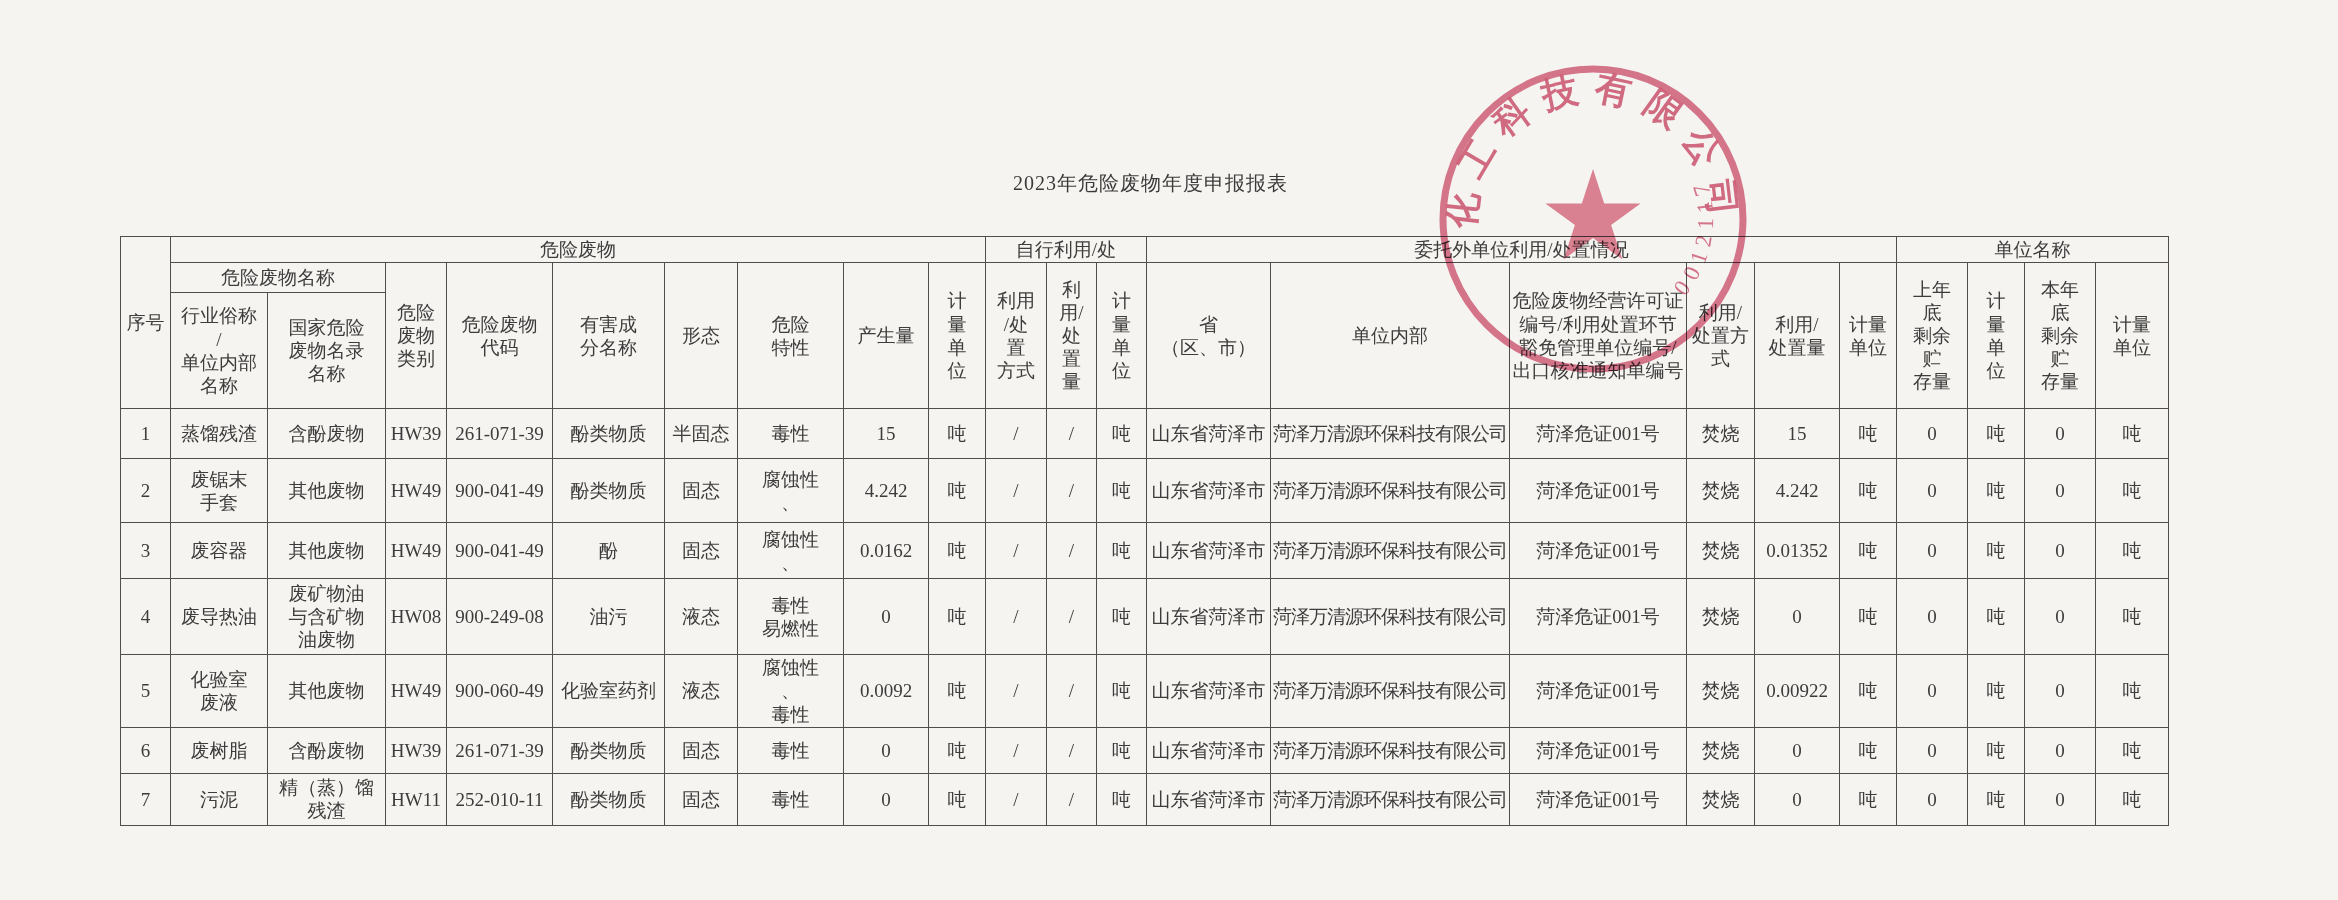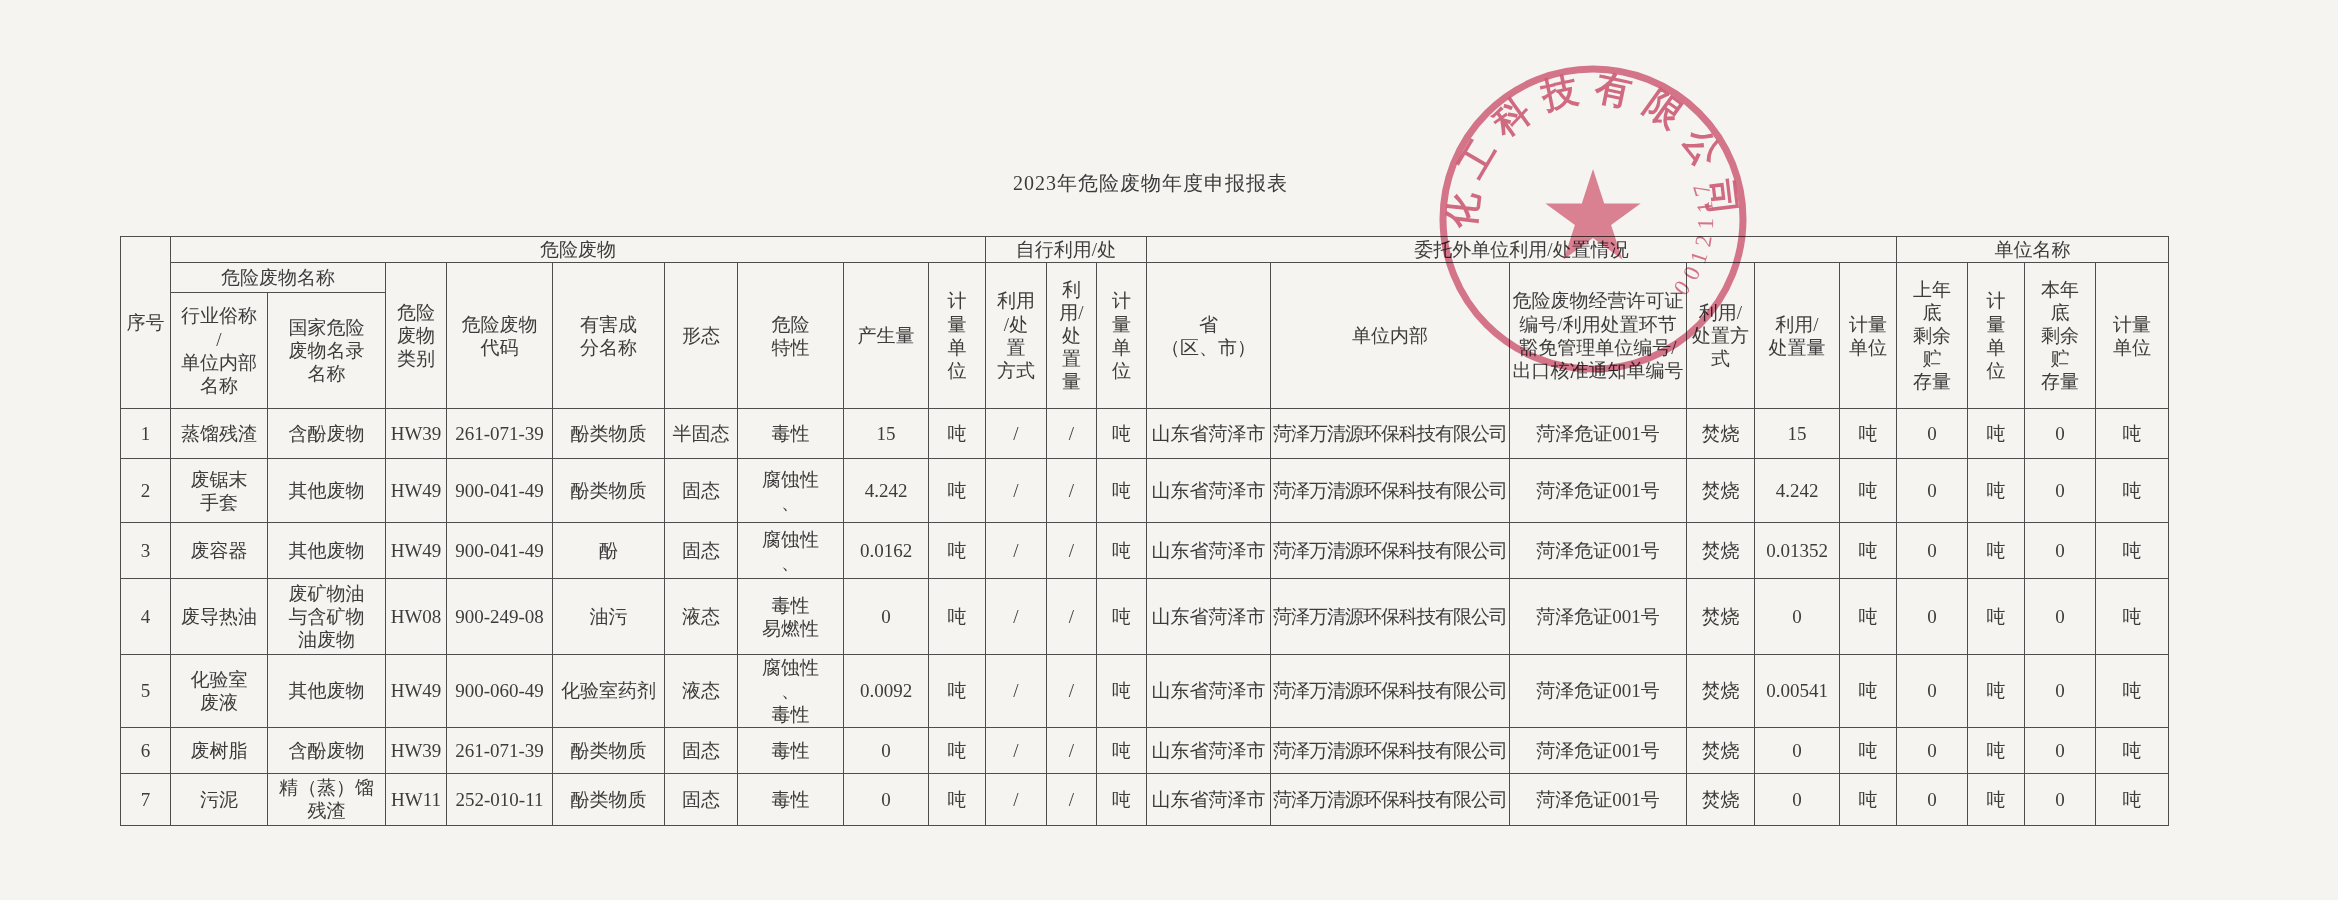--- a/index.html
+++ b/index.html
@@ -288,21 +288,21 @@
 毒性</td>
         <td>0.0092</td>
         <td>吨</td>
         <td>/</td>
         <td>/</td>
         <td>吨</td>
         <td>山东省菏泽市</td>
         <td>菏泽万清源环保科技有限公司</td>
         <td>菏泽危证001号</td>
         <td>焚烧</td>
-        <td>0.00541</td>
+        <td>0.00922</td>
         <td>吨</td>
         <td>0</td>
         <td>吨</td>
         <td>0</td>
         <td>吨</td>
       </tr>
       <tr>
         <td>6</td>
         <td>废树脂</td>
         <td>含酚废物</td>

